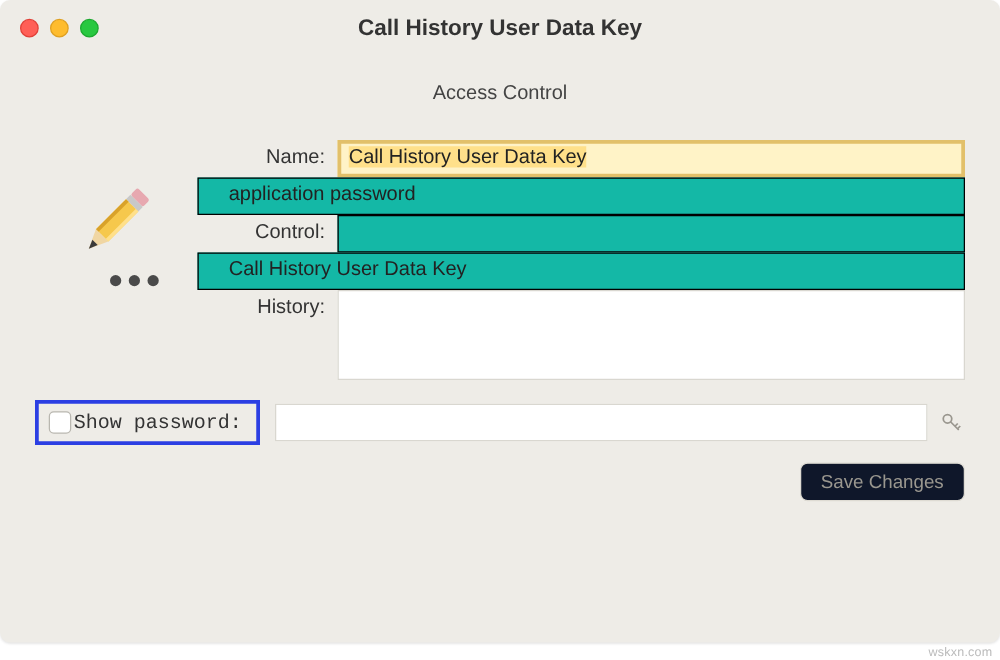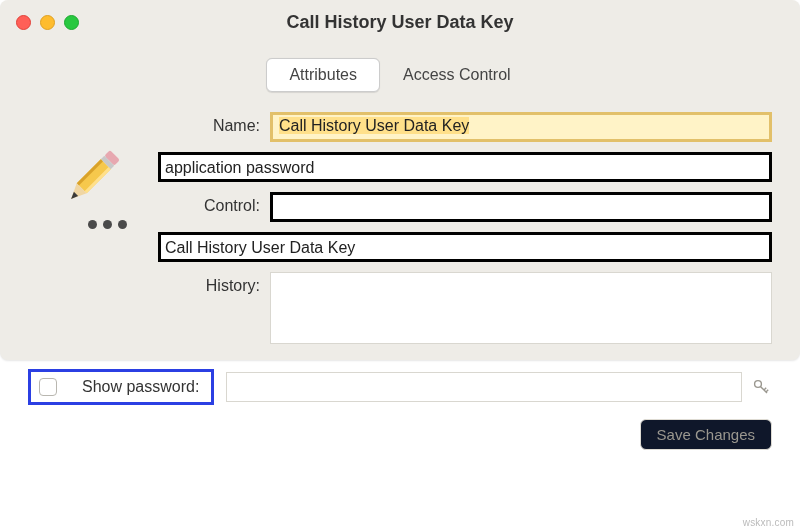--- a/index.html
+++ b/index.html
@@ -7,21 +7,21 @@
       font-family: -apple-system, "Helvetica Neue", Arial, sans-serif;
       font-size: 15px;
       background: #fff;
       width: 800px;
       height: 528px;
       overflow: hidden;
       color: #222;
     }
     .window {
       width: 800px;
-      height: 360px;
+      height: 514px;
       background: #eeece7;
       border-radius: 8px;
       box-shadow: 0 1px 2px rgba(0,0,0,0.1);
       position: relative;
     }
     .titlebar {
       height: 44px;
       display: flex;
       align-items: center;
       position: relative;
@@ -84,40 +84,39 @@
       align-items: center;
     }
     .dots { display: flex; gap: 6px; margin-top: 4px; margin-left: 28px;}
     .dot { width: 9px; height: 9px; border-radius: 50%; background: #4a4a4a; }
     .form-col {
       flex: 1;
     }
     .row {
       display: flex;
       align-items: flex-start;
-      margin-bottom: 10px;
     }
     .lbl {
       width: 112px;
       text-align: right;
       padding-right: 10px;
       padding-top: 5px;
       color: #333;
       font-size: 16px;
     }
     .fld {
       flex: 1;
     }
     .tin {
       width: 100%;
       height: 30px;
-      padding: 4px 4px;
-      font-size: 16px;
-      background: #ffffff;
-      border: 3px solid #000000;
+      padding: 4px 24px;
+      font-size: 16px;
+      background: #14b8a6;
+      border: 1px solid #000000;
       border-radius: 0;
       outline: none;
       font-family: inherit;
       color: #222;
     }
     .tin.hl {
       border: 3px solid #e2c06a;
       background: #fff3c7;
       padding: 2px 6px;
     }
@@ -136,23 +135,24 @@
       padding: 12px 28px 0 28px;
     }
     .pw-row {
       display: flex;
       align-items: center;
       gap: 8px;
     }
     .pw-box {
       display: flex;
       align-items: center;
-      gap: 25px;
+      gap: 2px;
       border: 3px solid #2b3fe3;
       padding: 6px 12px 6px 8px;
+      font-family: Liberation Mono, monospace;
     }
     .chk {
       width: 18px; height: 18px;
       border: 1px solid #b9b7b0;
       border-radius: 4px;
       background: #fff;
       display: inline-block;
     }
     .pw-label { font-size: 16px; color: #333; }
     .pw-field {
@@ -198,21 +198,20 @@
     <div class="traffic">
       <div class="tl-btn tl-close"></div>
       <div class="tl-btn tl-min"></div>
       <div class="tl-btn tl-zoom"></div>
     </div>
     <div class="title">Call History User Data Key</div>
   </div>
 
   <div class="tabbar">
     <div class="seg">
-      <div class="seg-btn active">Attributes</div>
       <div class="seg-btn">Access Control</div>
     </div>
   </div>
 
   <div class="content">
     <div class="icon-col">
       <div class="pencil-wrap">
         <svg width="78" height="78" viewBox="0 0 78 78">
           <g transform="rotate(45 39 39)">
             <rect x="32" y="8" width="14" height="8" rx="2" fill="#e7a8b0"></rect>

